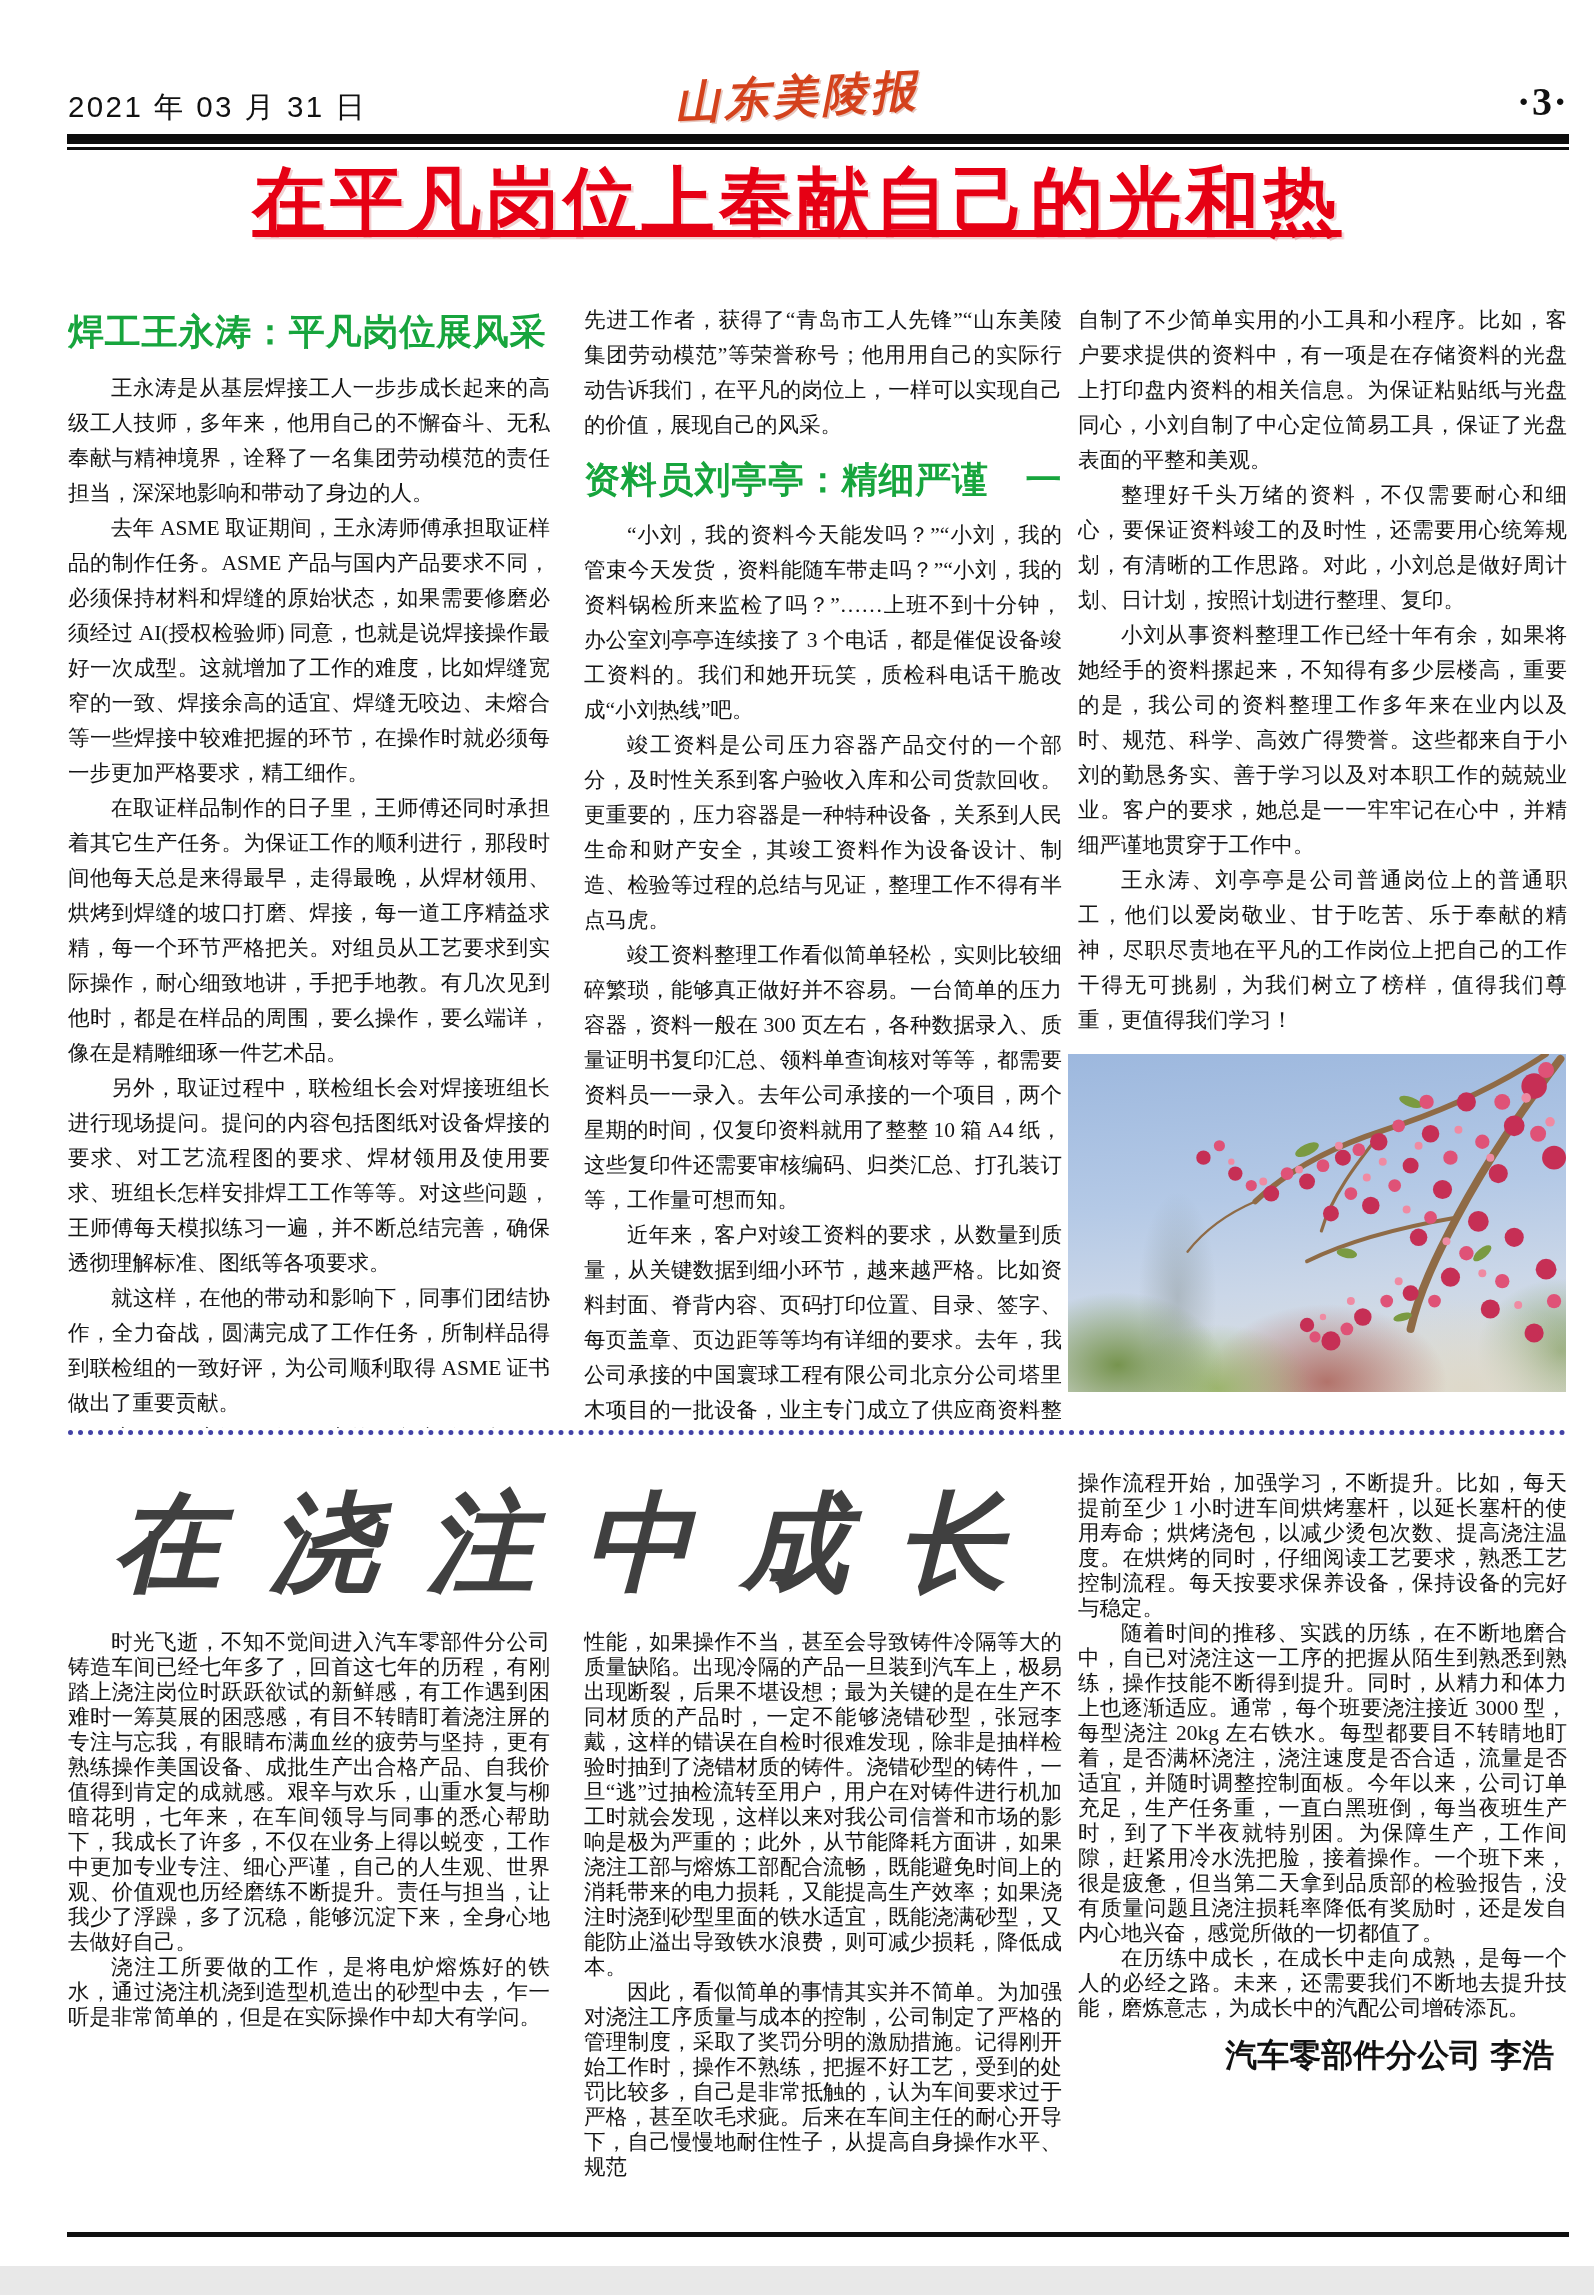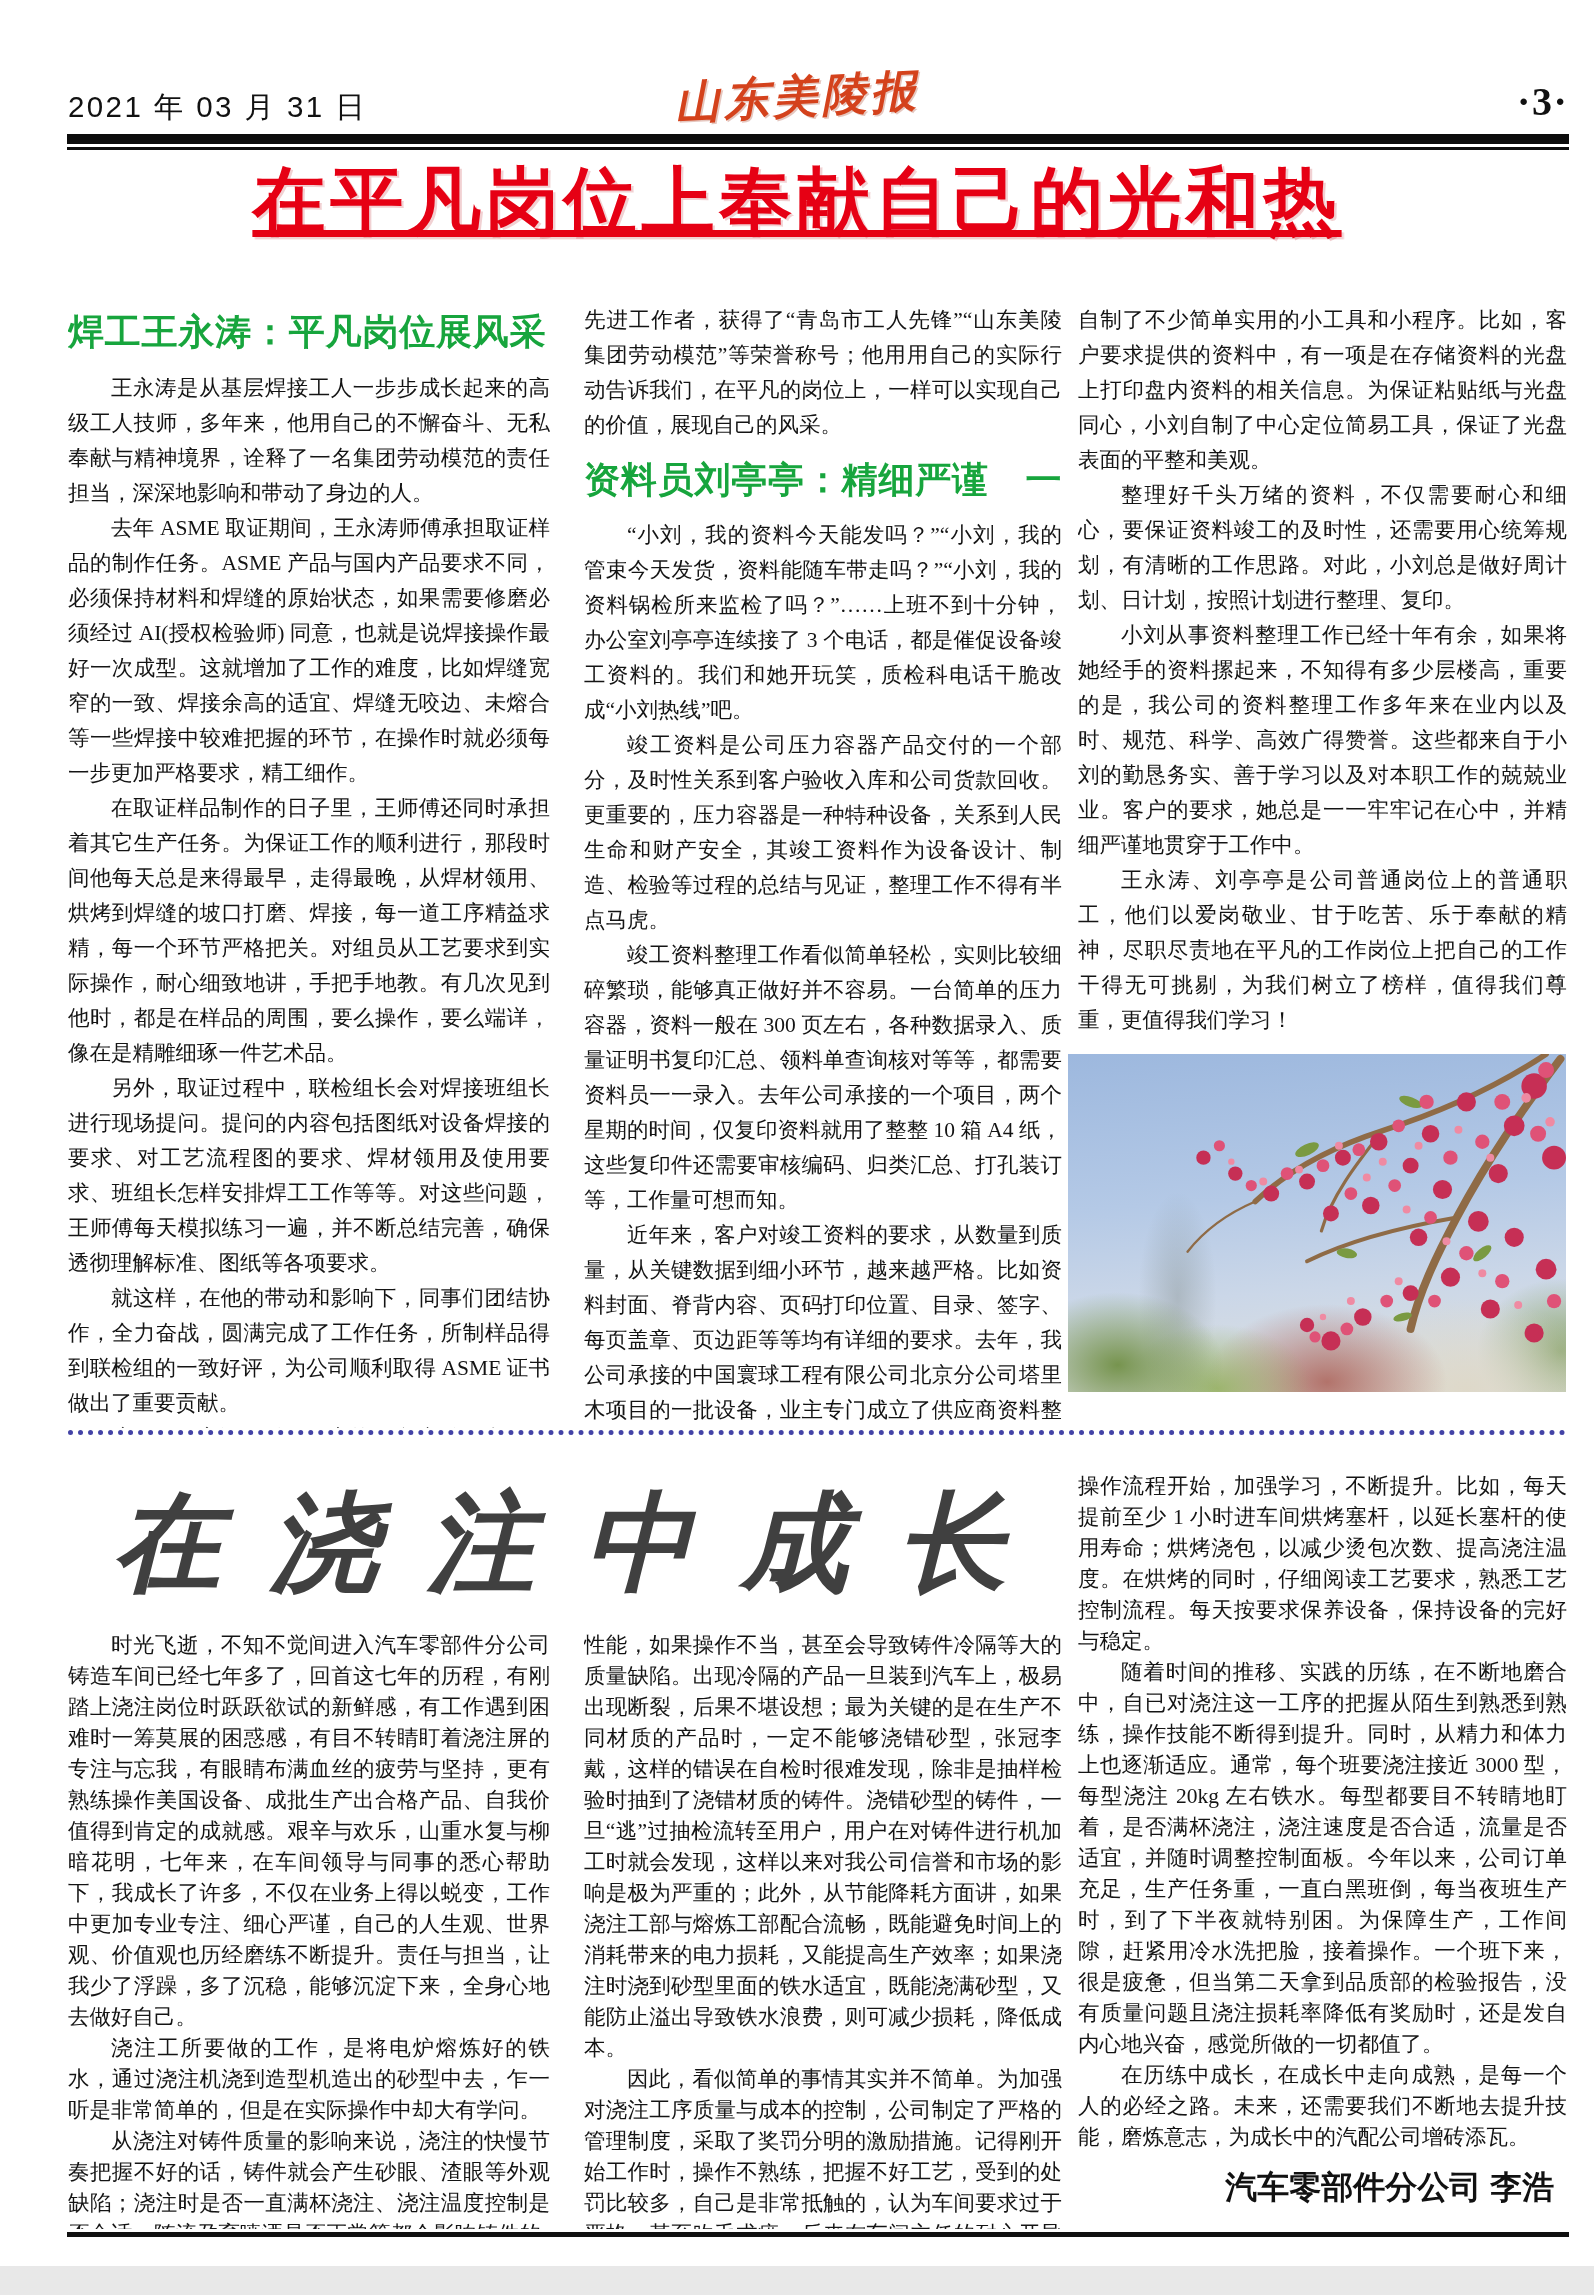--- a/index.html
+++ b/index.html
@@ -21,21 +21,21 @@
   .a1-title{position:absolute;top:153px;left:48px;width:1498px;margin:0;text-align:center;
         font-size:73px;font-weight:bold;letter-spacing:4.8px;color:#e60014;
         text-shadow:2.4px 2.4px 0 rgba(180,0,10,.18);white-space:nowrap;text-decoration:underline;}
   .col{position:absolute;overflow:hidden;text-align:justify;}
   .c1{left:68px;width:482px;}
   .c2{left:584px;width:478px;}
   .c3{left:1078px;width:489px;}
   .a1{top:303px;height:1125px;}
   .a1 p,.a2 p{margin:0;font-size:21.5px;text-indent:2em;}
   .a1 p{line-height:35px;}
-  .a2 p{line-height:31px;}
+  .a2 p{line-height:25px;}
   p.cont{text-indent:0;}
   .subhead{margin:4.8px 0 14.3px 0;font-family:"Liberation Sans","DejaVu Sans",sans-serif;
         font-weight:bold;font-size:36px;color:#17a53d;letter-spacing:0.8px;white-space:nowrap;}
   .c2 .subhead{margin:12.8px 0 12.8px 0;}
   .attribution{margin-top:12.8px;padding-right:12.8px;font-family:"Liberation Sans","DejaVu Sans",sans-serif;
         font-weight:bold;font-size:32px;text-align:right;color:#111;}
   
   .photo{position:absolute;left:1068px;top:1054px;width:498px;height:338px;overflow:hidden;
     background:
       radial-gradient(ellipse 151px 104px at 10% 92%, rgba(108,140,62,.9), rgba(108,140,62,0) 70%),
@@ -187,21 +187,20 @@
     </svg>
   </div>
 
   <div class="dotted"></div>
 
   <h1 class="a2-title">在 浇 注 中 成 长</h1>
 
   <div class="col a2 c1">
     <p>时光飞逝，不知不觉间进入汽车零部件分公司铸造车间已经七年多了，回首这七年的历程，有刚踏上浇注岗位时跃跃欲试的新鲜感，有工作遇到困难时一筹莫展的困惑感，有目不转睛盯着浇注屏的专注与忘我，有眼睛布满血丝的疲劳与坚持，更有熟练操作美国设备、成批生产出合格产品、自我价值得到肯定的成就感。艰辛与欢乐，山重水复与柳暗花明，七年来，在车间领导与同事的悉心帮助下，我成长了许多，不仅在业务上得以蜕变，工作中更加专业专注、细心严谨，自己的人生观、世界观、价值观也历经磨练不断提升。责任与担当，让我少了浮躁，多了沉稳，能够沉淀下来，全身心地去做好自己。</p>
     <p>浇注工所要做的工作，是将电炉熔炼好的铁水，通过浇注机浇到造型机造出的砂型中去，乍一听是非常简单的，但是在实际操作中却大有学问。</p>
-    <p>从浇注对铸件质量的影响来说，浇注的快慢节奏把握不好的话，铸件就会产生砂眼、渣眼等外观缺陷；浇注时是否一直满杯浇注、浇注温度控制是否合适、随流孕育喷洒是否正常等都会影响铸件的</p>
   </div>
 
   <div class="col a2 c2">
     <p class="cont">性能，如果操作不当，甚至会导致铸件冷隔等大的质量缺陷。出现冷隔的产品一旦装到汽车上，极易出现断裂，后果不堪设想；最为关键的是在生产不同材质的产品时，一定不能够浇错砂型，张冠李戴，这样的错误在自检时很难发现，除非是抽样检验时抽到了浇错材质的铸件。浇错砂型的铸件，一旦“逃”过抽检流转至用户，用户在对铸件进行机加工时就会发现，这样以来对我公司信誉和市场的影响是极为严重的；此外，从节能降耗方面讲，如果浇注工部与熔炼工部配合流畅，既能避免时间上的消耗带来的电力损耗，又能提高生产效率；如果浇注时浇到砂型里面的铁水适宜，既能浇满砂型，又能防止溢出导致铁水浪费，则可减少损耗，降低成本。</p>
     <p>因此，看似简单的事情其实并不简单。为加强对浇注工序质量与成本的控制，公司制定了严格的管理制度，采取了奖罚分明的激励措施。记得刚开始工作时，操作不熟练，把握不好工艺，受到的处罚比较多，自己是非常抵触的，认为车间要求过于严格，甚至吹毛求疵。后来在车间主任的耐心开导下，自己慢慢地耐住性子，从提高自身操作水平、规范</p>
   </div>
 
   <div class="col a2 c3">
     <p class="cont">操作流程开始，加强学习，不断提升。比如，每天提前至少 1 小时进车间烘烤塞杆，以延长塞杆的使用寿命；烘烤浇包，以减少烫包次数、提高浇注温度。在烘烤的同时，仔细阅读工艺要求，熟悉工艺控制流程。每天按要求保养设备，保持设备的完好与稳定。</p>
     <p>随着时间的推移、实践的历练，在不断地磨合中，自已对浇注这一工序的把握从陌生到熟悉到熟练，操作技能不断得到提升。同时，从精力和体力上也逐渐适应。通常，每个班要浇注接近 3000 型，每型浇注 20kg 左右铁水。每型都要目不转睛地盯着，是否满杯浇注，浇注速度是否合适，流量是否适宜，并随时调整控制面板。今年以来，公司订单充足，生产任务重，一直白黑班倒，每当夜班生产时，到了下半夜就特别困。为保障生产，工作间隙，赶紧用冷水洗把脸，接着操作。一个班下来，很是疲惫，但当第二天拿到品质部的检验报告，没有质量问题且浇注损耗率降低有奖励时，还是发自内心地兴奋，感觉所做的一切都值了。</p>

